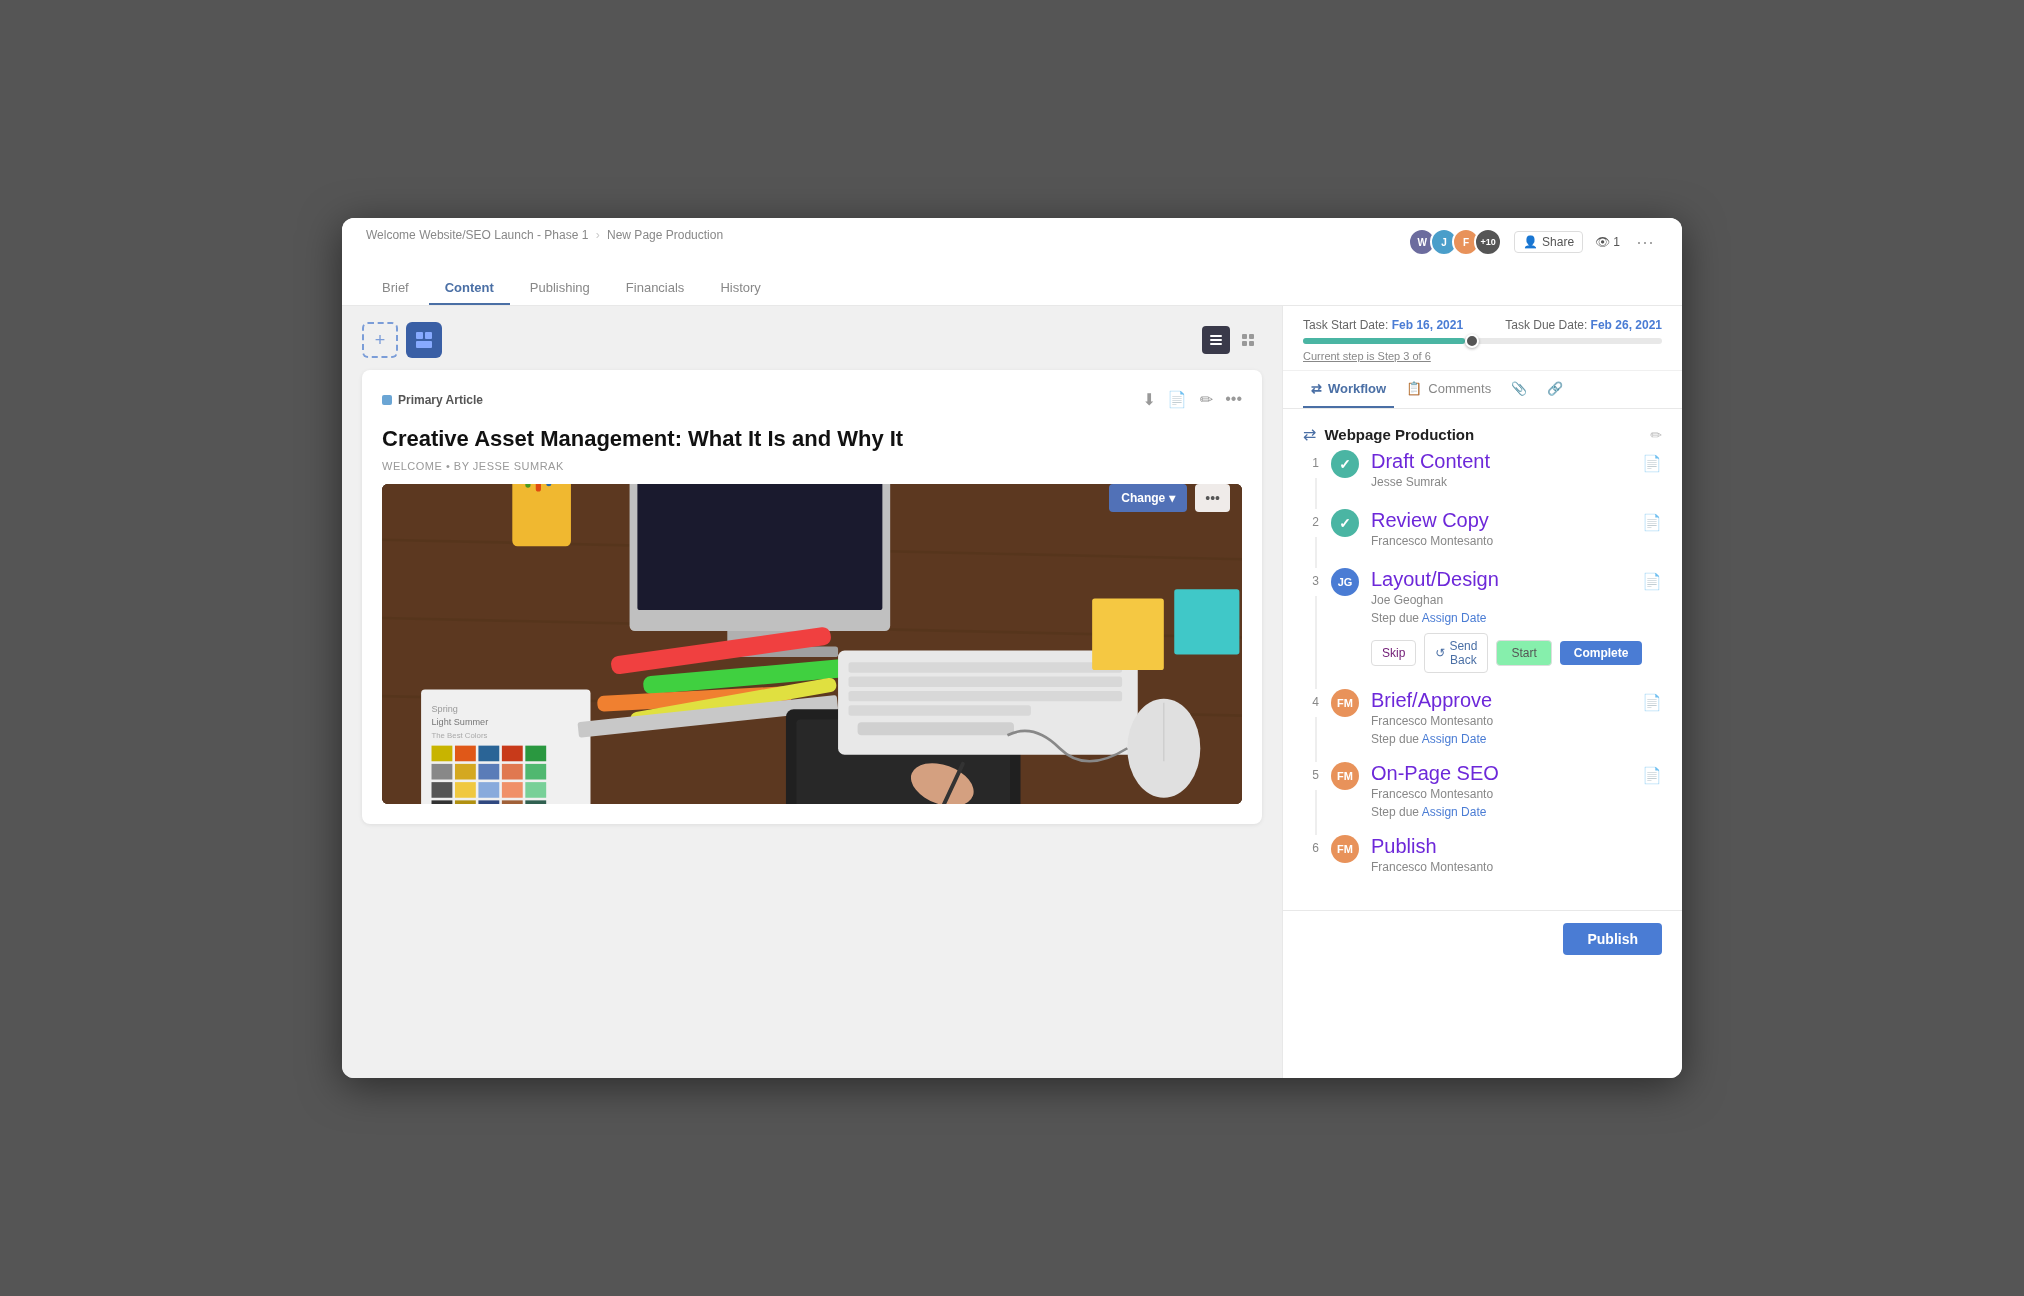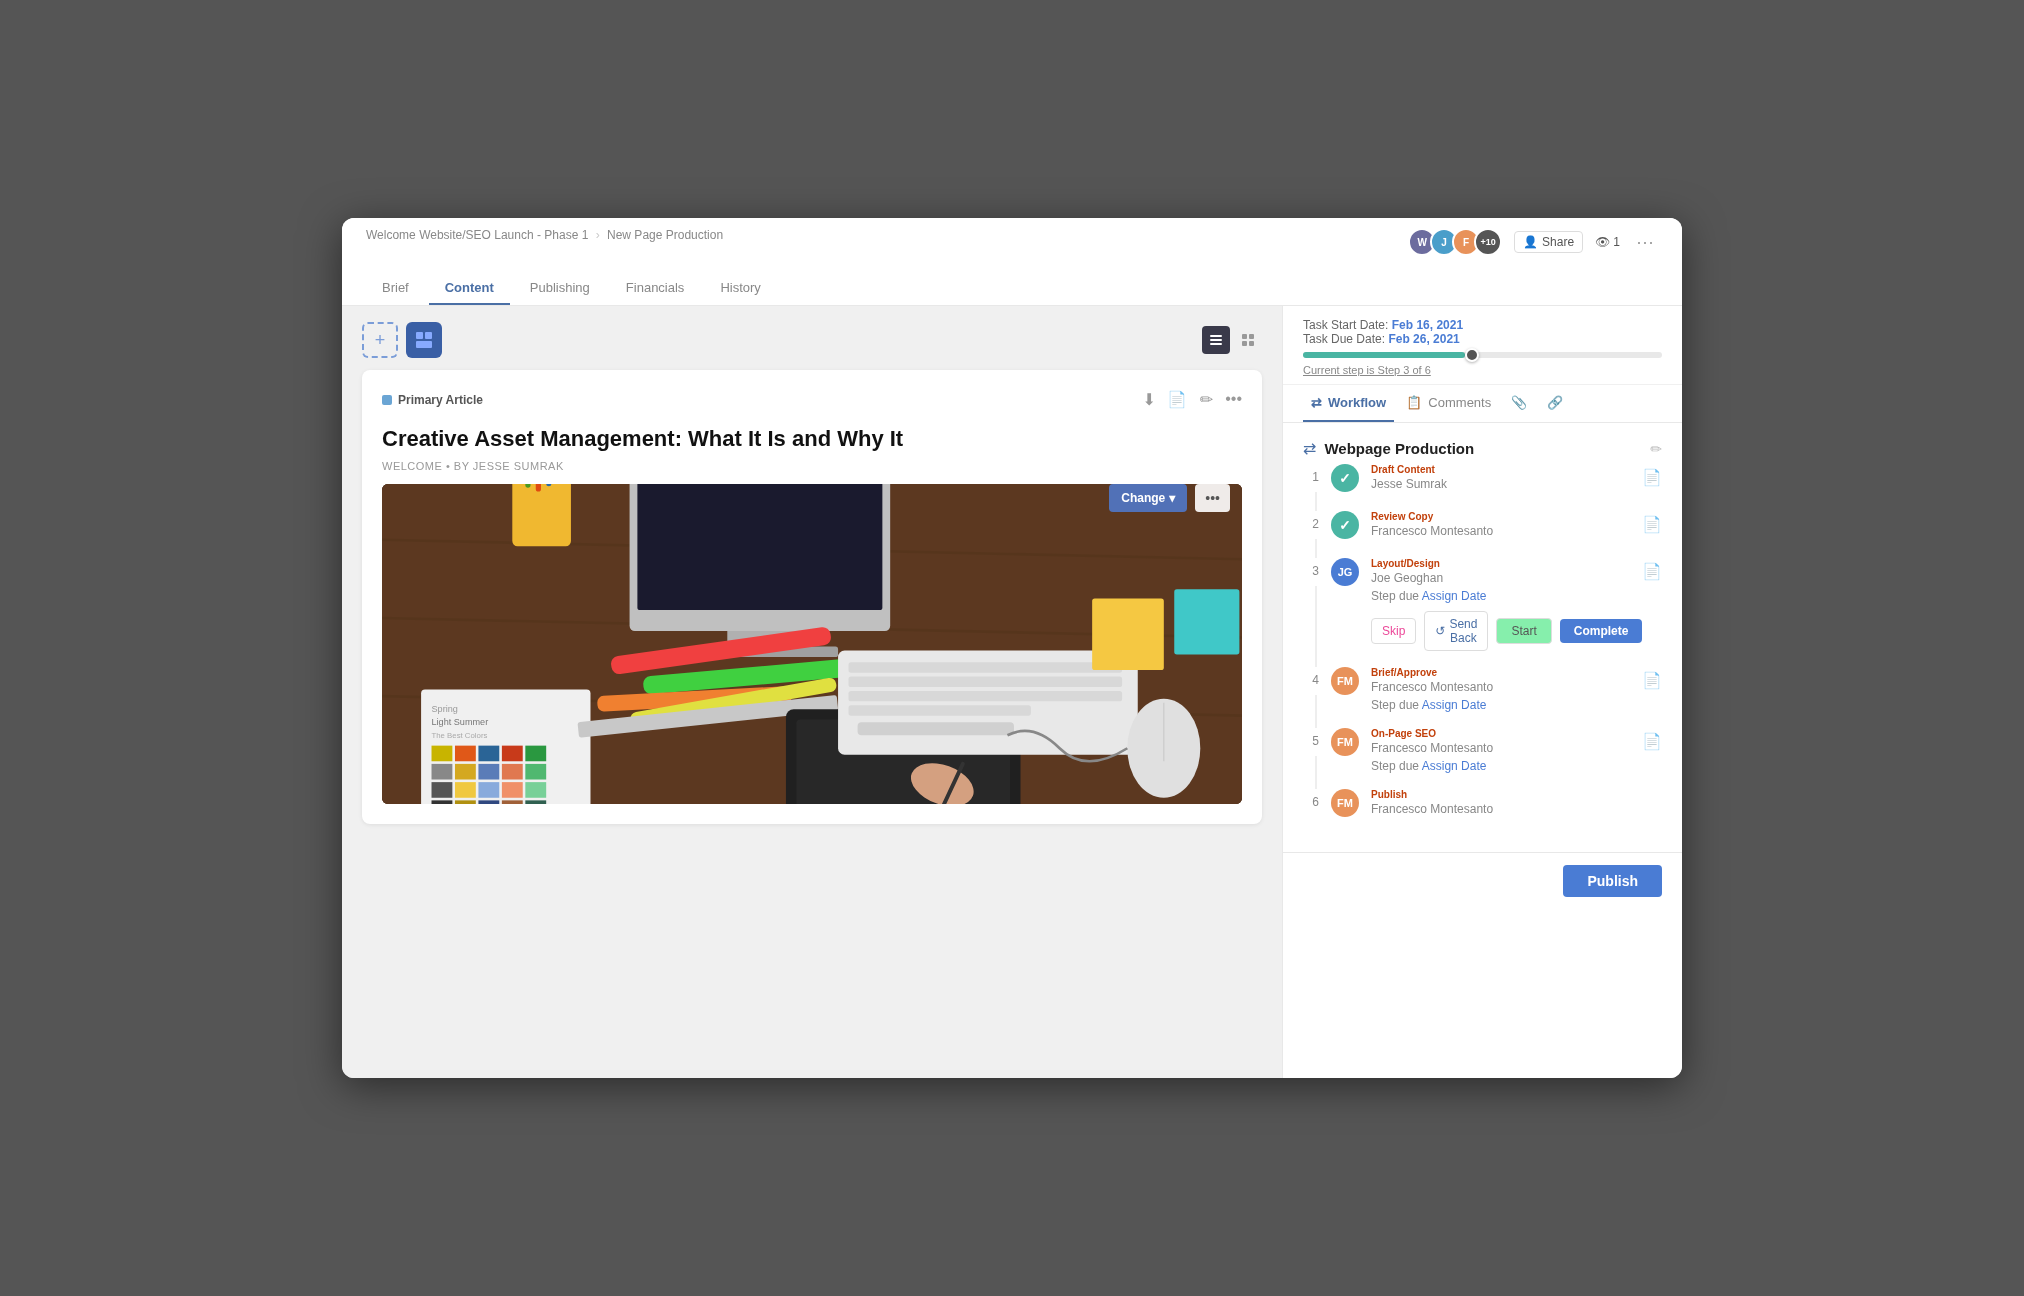--- a/index.html
+++ b/index.html
@@ -208,21 +208,21 @@
       border-left: 1px solid #e8e8e8;
       display: flex; flex-direction: column;
       overflow-y: auto;
     }
     .task-dates-bar {
       background: #fff;
       padding: 12px 20px 8px 20px;
       border-bottom: 1px solid #f0f0f0;
     }
     .dates-row {
-      display: flex; justify-content: space-between; margin-bottom: 6px; flex-direction: column;
+      display: flex; justify-content: space-between; margin-bottom: 6px;
     }
     .date-item { font-size: 12px; color: #666; }
     .date-item .date-val { font-weight: 700; color: #4a7cd4; }
     .progress-bar-wrapper {
       height: 6px; background: #e8e8e8; border-radius: 3px; margin-bottom: 6px;
       position: relative;
     }
     .progress-fill {
       height: 100%; background: #4ab5a3; border-radius: 3px; width: 45%;
     }
@@ -271,29 +271,29 @@
       flex-shrink: 0; margin-top: 0;
     }
     .step-avatar {
       width: 28px; height: 28px; border-radius: 50%;
       flex-shrink: 0; display: flex; align-items: center; justify-content: center;
       font-size: 11px; font-weight: 700; color: #fff;
     }
     .step-avatar.blue { background: #4a7cd4; }
     .step-avatar.orange { background: #e8925a; }
     .step-content { flex: 1; }
-    .step-title { font-size: 10px; font-weight: 700; color: #c2410c; margin-bottom: 2px; }
+    .step-title { font-size: 20px; font-weight: 400; color: #6d28d9; margin-bottom: 2px; }
     .step-assignee { font-size: 12px; color: #888; margin-bottom: 4px; }
     .step-due { font-size: 12px; color: #888; }
     .step-due a { color: #4a7cd4; text-decoration: none; }
     .step-actions {
       display: flex; gap: 8px; align-items: center; margin-top: 8px;
     }
     .btn-skip {
-      font-size: 12px; color: #ec4899; cursor: pointer;
+      font-size: 12px; color: #701a75; cursor: pointer;
       padding: 5px 10px; border: 1px solid #ddd;
       border-radius: 4px; background: #fff;
     }
     .btn-sendback {
       font-size: 12px; color: #4a6fa5; cursor: pointer;
       padding: 5px 10px; border: 1px solid #ddd;
       border-radius: 4px; background: #fff;
       display: flex; align-items: center; gap: 4px;
     }
     .btn-start {

